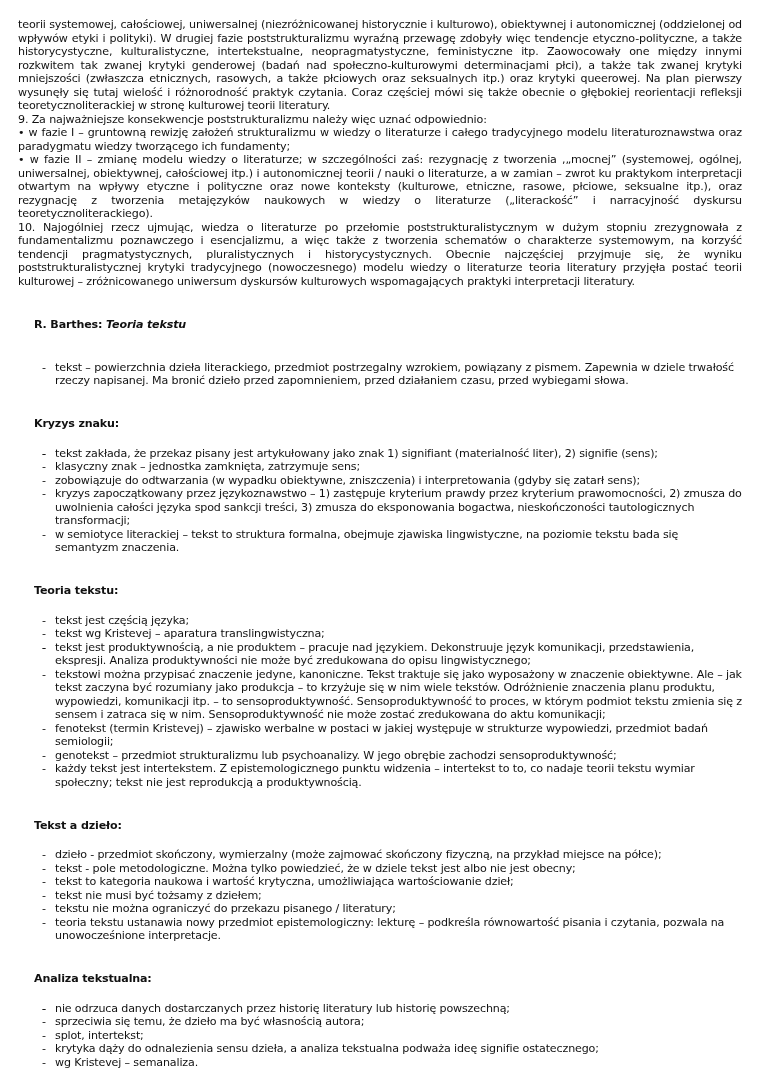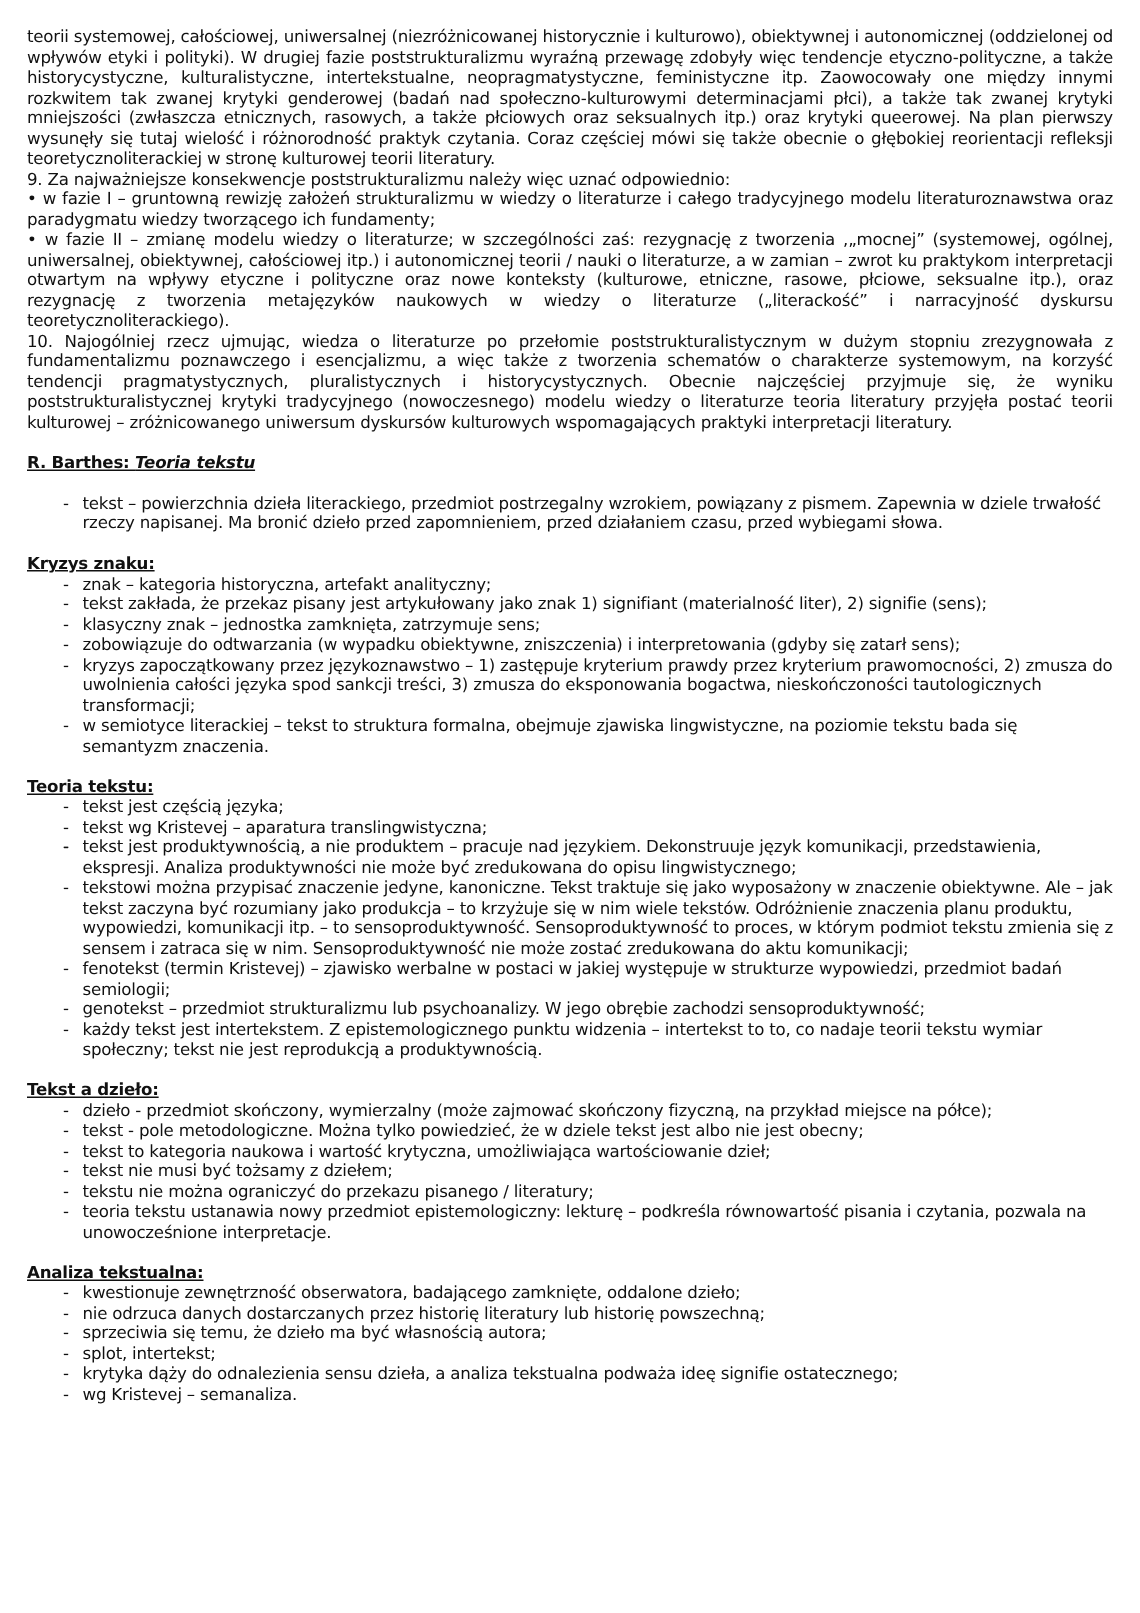--- a/index.html
+++ b/index.html
@@ -6,21 +6,21 @@
   body { width: 760px; height: 1075px; overflow: hidden; position: relative; }
   .page {
     position: absolute; left: 18px; top: 18px; width: 724px;
     font-family: "DejaVu Sans", sans-serif;
     font-size: 11.1px; line-height: 13.5px; color: #111111;
     letter-spacing: -0.15px;
   }
   p { margin: 0; }
   .justify { text-align: justify; text-align-last: left; }
   .blank { height: 13.5px; }
-  .heading { font-weight: bold; margin: 0; text-decoration: underline; }
+  .heading { font-weight: bold; margin: 16px; }
   .heading em { font-style: italic; }
   ul.dash { list-style: none; margin: 0; padding: 0; }
   ul.dash li { position: relative; padding-left: 37px; margin: 0; }
   ul.dash li .bullet { position: absolute; left: 24px; top: 0; }
 </style>
 </head>
 <body>
 
 <div class="page">
 
@@ -37,21 +37,21 @@
   </p>
   <div class="blank"></div>
   <ul class="dash">
     <li><span class="bullet">-</span><span>tekst – powierzchnia dzieła literackiego, przedmiot postrzegalny wzrokiem, powiązany z pismem. Zapewnia w dziele trwałość rzeczy napisanej. Ma bronić dzieło przed zapomnieniem, przed działaniem czasu, przed wybiegami słowa.</span></li>
   </ul>
 
   <div class="blank"></div>
 
   <p class="heading">Kryzys znaku:</p>
   <ul class="dash">
-    <li><span class="bullet">-</span><span>znak – kategoria historyczna, artefakt analityczny;</span></li>
+    <li><span class="bullet">-</span></li>
     <li><span class="bullet">-</span><span>tekst zakłada, że przekaz pisany jest artykułowany jako znak 1) signifiant (materialność liter), 2) signifie (sens);</span></li>
     <li><span class="bullet">-</span><span>klasyczny znak – jednostka zamknięta, zatrzymuje sens;</span></li>
     <li><span class="bullet">-</span><span>zobowiązuje do odtwarzania (w wypadku obiektywne, zniszczenia) i interpretowania (gdyby się zatarł sens);</span></li>
     <li><span class="bullet">-</span><span>kryzys zapoczątkowany przez językoznawstwo – 1) zastępuje kryterium prawdy przez kryterium prawomocności, 2) zmusza do uwolnienia całości języka spod sankcji treści, 3) zmusza do eksponowania bogactwa, nieskończoności tautologicznych transformacji;</span></li>
     <li><span class="bullet">-</span><span>w semiotyce literackiej – tekst to struktura formalna, obejmuje zjawiska lingwistyczne, na poziomie tekstu bada się semantyzm znaczenia.</span></li>
   </ul>
 
   <div class="blank"></div>
 
   <p class="heading">Teoria tekstu:</p>
@@ -75,21 +75,21 @@
     <li><span class="bullet">-</span><span>tekst to kategoria naukowa i wartość krytyczna, umożliwiająca wartościowanie dzieł;</span></li>
     <li><span class="bullet">-</span><span>tekst nie musi być tożsamy z dziełem;</span></li>
     <li><span class="bullet">-</span><span>tekstu nie można ograniczyć do przekazu pisanego / literatury;</span></li>
     <li><span class="bullet">-</span><span>teoria tekstu ustanawia nowy przedmiot epistemologiczny: lekturę – podkreśla równowartość pisania i czytania, pozwala na unowocześnione interpretacje.</span></li>
   </ul>
 
   <div class="blank"></div>
 
   <p class="heading">Analiza tekstualna:</p>
   <ul class="dash">
-    <li><span class="bullet">-</span><span>kwestionuje zewnętrzność obserwatora, badającego zamknięte, oddalone dzieło;</span></li>
+    <li><span class="bullet">-</span></li>
     <li><span class="bullet">-</span><span>nie odrzuca danych dostarczanych przez historię literatury lub historię powszechną;</span></li>
     <li><span class="bullet">-</span><span>sprzeciwia się temu, że dzieło ma być własnością autora;</span></li>
     <li><span class="bullet">-</span><span>splot, intertekst;</span></li>
     <li><span class="bullet">-</span><span>krytyka dąży do odnalezienia sensu dzieła, a analiza tekstualna podważa ideę signifie ostatecznego;</span></li>
     <li><span class="bullet">-</span><span>wg Kristevej – semanaliza.</span></li>
   </ul>
 
 </div>
 
 </body></html>

